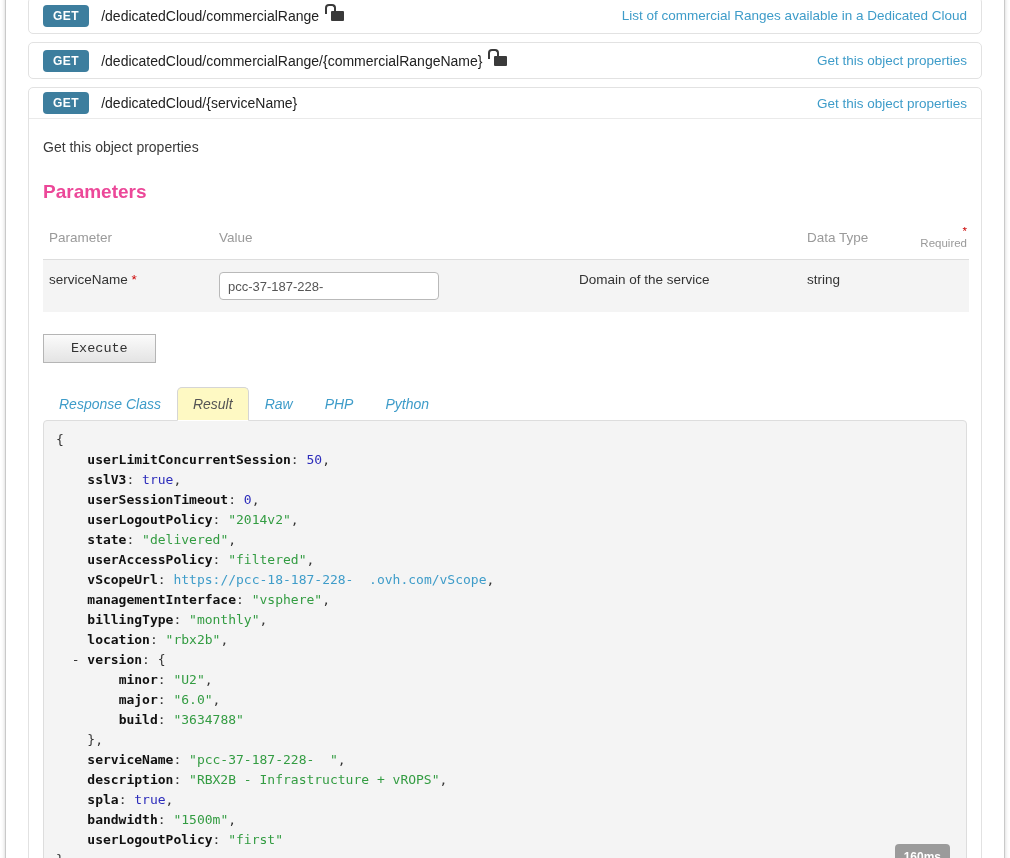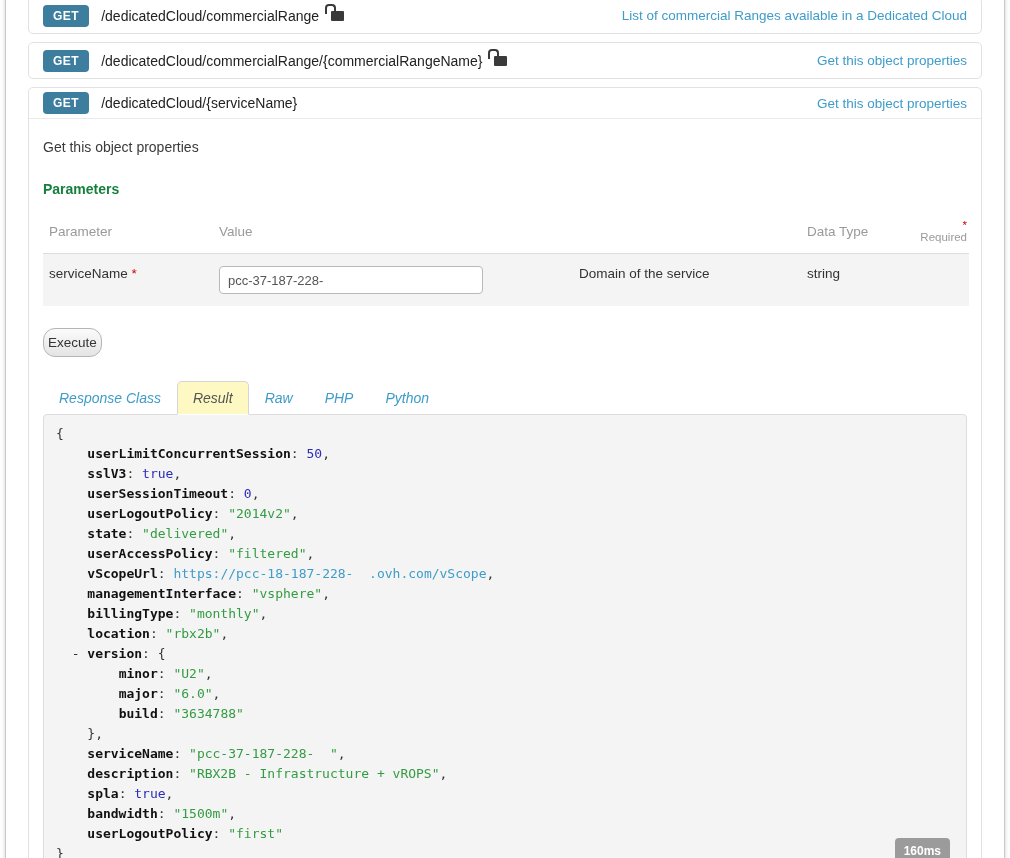--- a/index.html
+++ b/index.html
@@ -80,21 +80,21 @@
   .op-heading {
     height: 31px;
     display: flex;
     align-items: center;
     padding: 0 14px;
     border-bottom: 1px solid #eaeaea;
   }
   .op-body { padding: 2px 14px 14px 14px; }
 
   .op-desc { font-size: 14px; color: #3a3a3a; margin: 18px 0 0 0; }
-  .params-title { font-size: 14px; color: #15803d; font-weight: bold; margin: 26px 0 0 0; }
+  .params-title { font-size: 19px; color: #ec4899; font-weight: bold; margin: 26px 0 0 0; }
 
   
   .param-table { width: 100%; margin-top: 14px; border-collapse: collapse; table-layout: fixed; }
   .param-table th {
     text-align: left;
     font-weight: normal;
     font-size: 13.5px;
     color: #9a9a9a;
     padding: 8px 0 10px 6px;
     border-bottom: 1px solid #ddd;
@@ -108,41 +108,41 @@
   .param-table td {
     background: #f4f4f4;
     font-size: 13.5px;
     color: #333;
     padding: 12px 0 12px 6px;
     vertical-align: top;
   }
   .req-star { color: #c00; }
   .param-name { font-size: 13.5px; color: #333; padding-top: 5px; }
   .param-input {
-    width: 264px; height: 28px;
+    width: 220px; height: 28px;
     border: 1px solid #b9b9b9;
     border-radius: 4px;
     background: #fff;
     font-family: "Liberation Sans", sans-serif;
     font-size: 13px;
     color: #555;
     padding: 8px 8px;
     outline: none;
   }
 
   
   .execute-btn {
     margin-top: 22px;
-    font-family: Liberation Sans, sans-serif;
+    font-family: Liberation Mono, monospace;
     font-size: 13.5px;
     color: #333;
     background: linear-gradient(#fbfbfb, #e4e4e4);
     border: 1px solid #b5b5b5;
-    border-radius: 12px;
-    padding: 6px 4px;
+    border-radius: 0;
+    padding: 6px 27px;
     cursor: pointer;
   }
 
   
   .tabs {
     display: flex;
     align-items: flex-end;
     margin-top: 24px;
     position: relative;
     z-index: 2;

